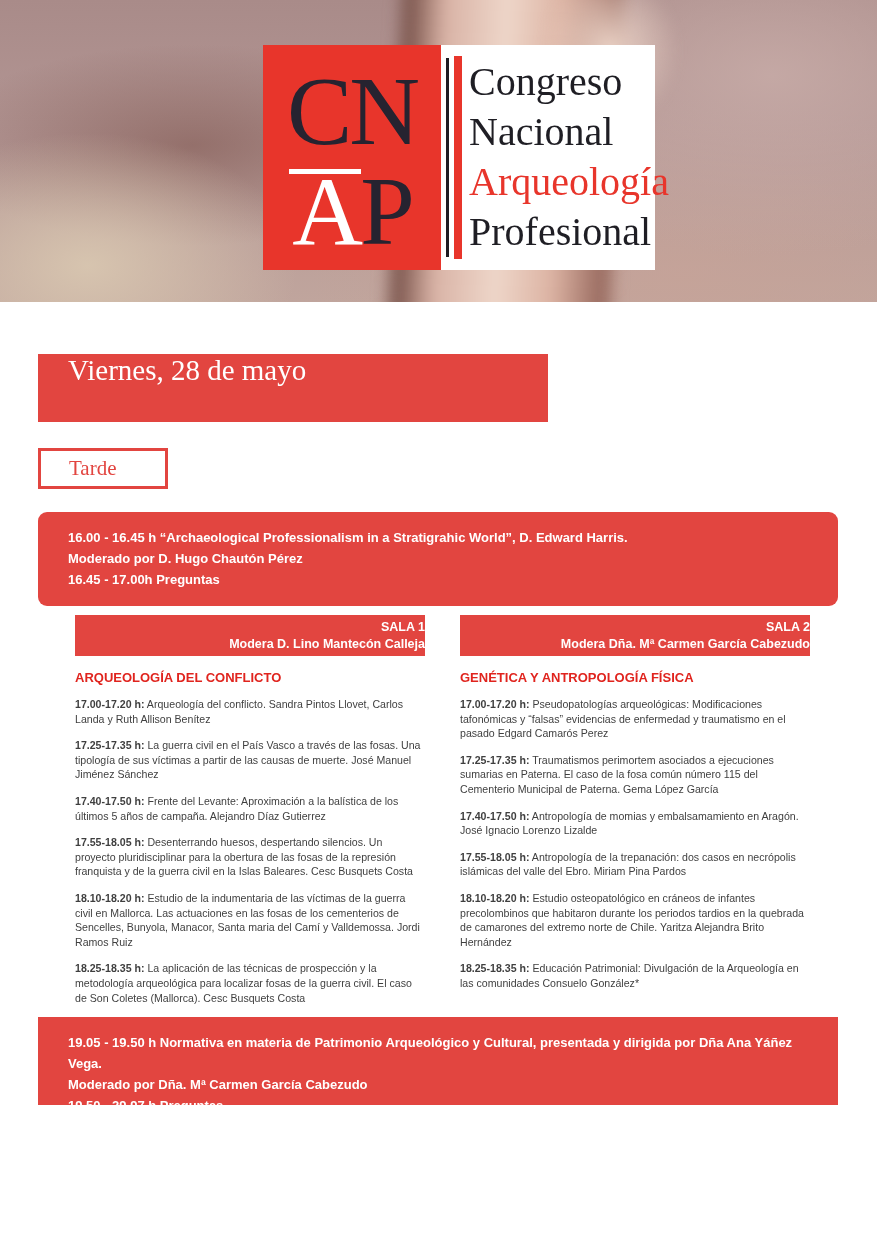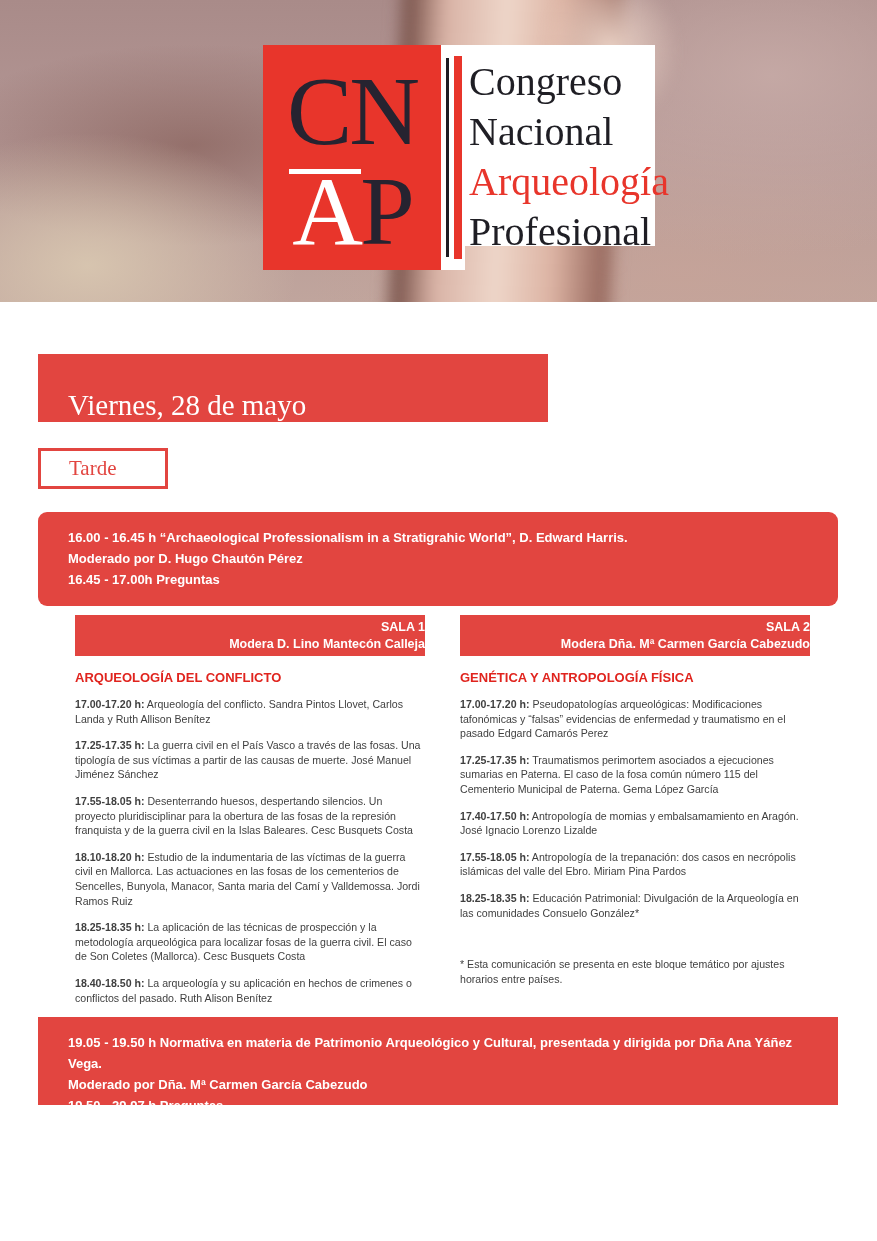--- a/index.html
+++ b/index.html
@@ -66,32 +66,32 @@
   }
   .logo-a::before{
     content:"";position:absolute;left:-3px;right:-1px;top:8px;height:5px;background:#ffffff;
   }
   .logo-divider{
     width:24px;height:225px;background:#ffffff;position:relative;
   }
   .div-black{position:absolute;left:5px;top:13px;bottom:13px;width:3px;background:#1d1b22;}
   .div-red{position:absolute;left:13px;top:11px;bottom:11px;width:8px;background:var(--brand-red);}
   .logo-right{
-    width:190px;height:201px;background:#ffffff;
+    width:190px;height:225px;background:#ffffff;
     padding:12px 0 8px 4px;
     color:#1f1e24;
   }
   .logo-word{font-size:40px;line-height:50px;white-space:nowrap;}
   .logo-word.red{color:var(--brand-red);}
 
   
   .date-banner{
     position:absolute;left:38px;top:354px;width:510px;height:68px;
     background:var(--banner-red);
-    display:flex;align-items:flex-end;
+    display:flex;align-items:flex-start;
     padding-left:30px;
     font-family:"Liberation Serif",serif;
     color:#ffffff;font-size:29px;
   }
   .tarde-box{
     position:absolute;left:38px;top:448px;width:130px;height:41px;
     background:#ffffff;border:3px solid var(--banner-red);
     display:flex;align-items:center;
     padding-left:28px;
     font-family:"Liberation Serif",serif;
@@ -173,39 +173,41 @@
 
   <div class="col col1">
     <div class="room-header">
       <div>SALA 1</div>
       <div>Modera D. Lino Mantecón Calleja</div>
     </div>
     <div class="track-title">ARQUEOLOGÍA DEL CONFLICTO</div>
     <div class="talks">
         <div class="talk"><span class="talk-time">17.00-17.20 h:</span><span class="talk-text"> Arqueología del conflicto. Sandra Pintos Llovet, Carlos Landa y Ruth Allison Benítez</span></div>
         <div class="talk"><span class="talk-time">17.25-17.35 h:</span><span class="talk-text"> La guerra civil en el País Vasco a través de las fosas. Una tipología de sus víctimas a partir de las causas de muerte. José Manuel Jiménez Sánchez</span></div>
+        <div class="talk"><span class="talk-time">17.40-17.50 h:</span><span class="talk-text"> Frente del Levante: Aproximación a la balística de los últimos 5 años de campaña. Alejandro Díaz Gutierrez</span></div>
         <div class="talk"><span class="talk-time">17.55-18.05 h:</span><span class="talk-text"> Desenterrando huesos, despertando silencios. Un proyecto pluridisciplinar para la obertura de las fosas de la represión franquista y de la guerra civil en la Islas Baleares. Cesc Busquets Costa</span></div>
         <div class="talk"><span class="talk-time">18.10-18.20 h:</span><span class="talk-text"> Estudio de la indumentaria de las víctimas de la guerra civil en Mallorca. Las actuaciones en las fosas de los cementerios de Sencelles, Bunyola, Manacor, Santa maria del Camí y Valldemossa. Jordi Ramos Ruiz</span></div>
         <div class="talk"><span class="talk-time">18.25-18.35 h:</span><span class="talk-text"> La aplicación de las técnicas de prospección y la metodología arqueológica para localizar fosas de la guerra civil. El caso de Son Coletes (Mallorca). Cesc Busquets Costa</span></div>
         <div class="talk"><span class="talk-time">18.40-18.50 h:</span><span class="talk-text"> La arqueología y su aplicación en hechos de crimenes o conflictos del pasado. Ruth Alison Benítez</span></div>
         <div class="talk"><span class="talk-time">18.55-19.05 h:</span><span class="talk-text"> Materiales Asociados en Fosas de la Dictadura Franquista: la casuística de Paterna. Eloy Ariza Jimenez</span></div>
       </div>
   </div>
 
   <div class="col col2">
     <div class="room-header">
       <div>SALA 2</div>
       <div>Modera Dña. Mª Carmen García Cabezudo</div>
     </div>
     <div class="track-title">GENÉTICA Y ANTROPOLOGÍA FÍSICA</div>
     <div class="talks">
         <div class="talk"><span class="talk-time">17.00-17.20 h:</span><span class="talk-text"> Pseudopatologías arqueológicas: Modificaciones tafonómicas y “falsas” evidencias de enfermedad y traumatismo en el pasado Edgard Camarós Perez</span></div>
         <div class="talk"><span class="talk-time">17.25-17.35 h:</span><span class="talk-text"> Traumatismos perimortem asociados a ejecuciones sumarias en Paterna. El caso de la fosa común número 115 del Cementerio Municipal de Paterna. Gema López García</span></div>
         <div class="talk"><span class="talk-time">17.40-17.50 h:</span><span class="talk-text"> Antropología de momias y embalsamamiento en Aragón. José Ignacio Lorenzo Lizalde</span></div>
         <div class="talk"><span class="talk-time">17.55-18.05 h:</span><span class="talk-text"> Antropología de la trepanación: dos casos en necrópolis islámicas del valle del Ebro. Miriam Pina Pardos</span></div>
+        <div class="talk"><span class="talk-time">18.10-18.20 h:</span><span class="talk-text"> Estudio osteopatológico en cráneos de infantes precolombinos que habitaron durante los periodos tardios en la quebrada de camarones del extremo norte de Chile. Yaritza Alejandra Brito Hernández</span></div>
         <div class="talk"><span class="talk-time">18.25-18.35 h:</span><span class="talk-text"> Educación Patrimonial: Divulgación de la Arqueología en las comunidades Consuelo González*</span></div>
       </div>
     <div class="footnote">* Esta comunicación se presenta en este bloque temático por ajustes horarios entre países.</div>
   </div>
 
   <div class="plenary p2">
     <div>19.05 - 19.50 h Normativa en materia de Patrimonio Arqueológico y Cultural, presentada y dirigida por Dña Ana Yáñez Vega.</div>
     <div>Moderado por Dña. Mª Carmen García Cabezudo</div>
     <div>19.50 - 29.97 h Preguntas</div>
   </div>

